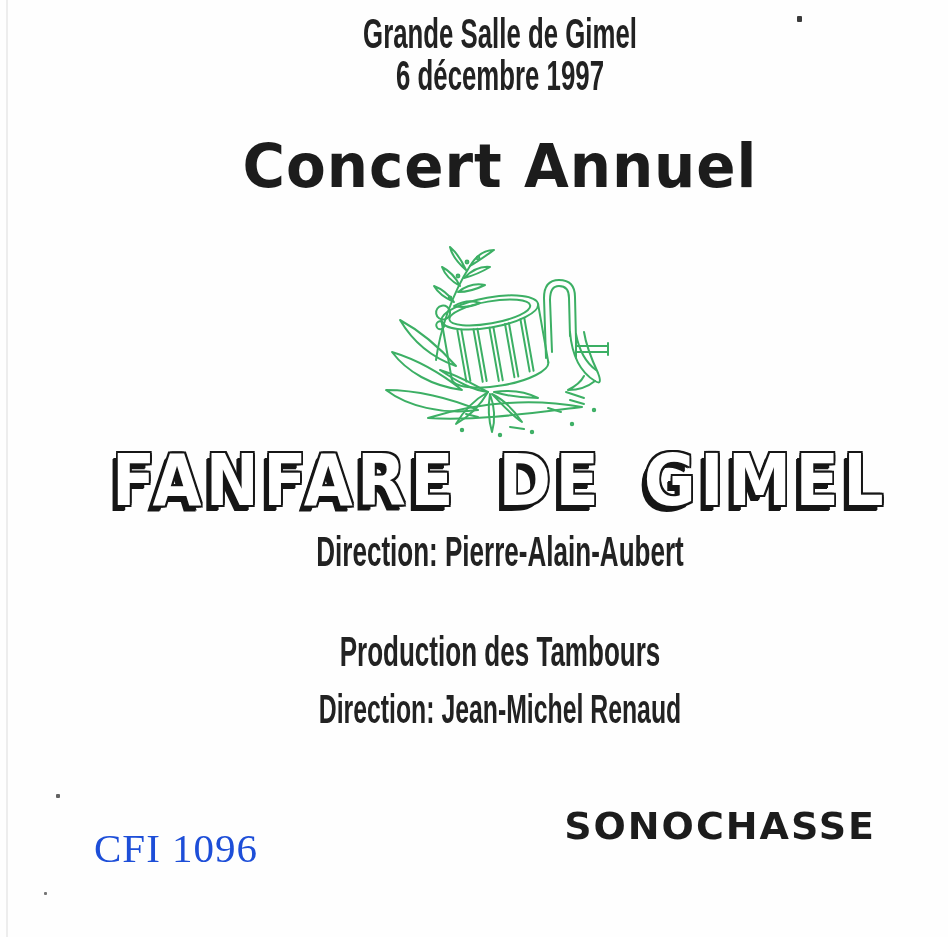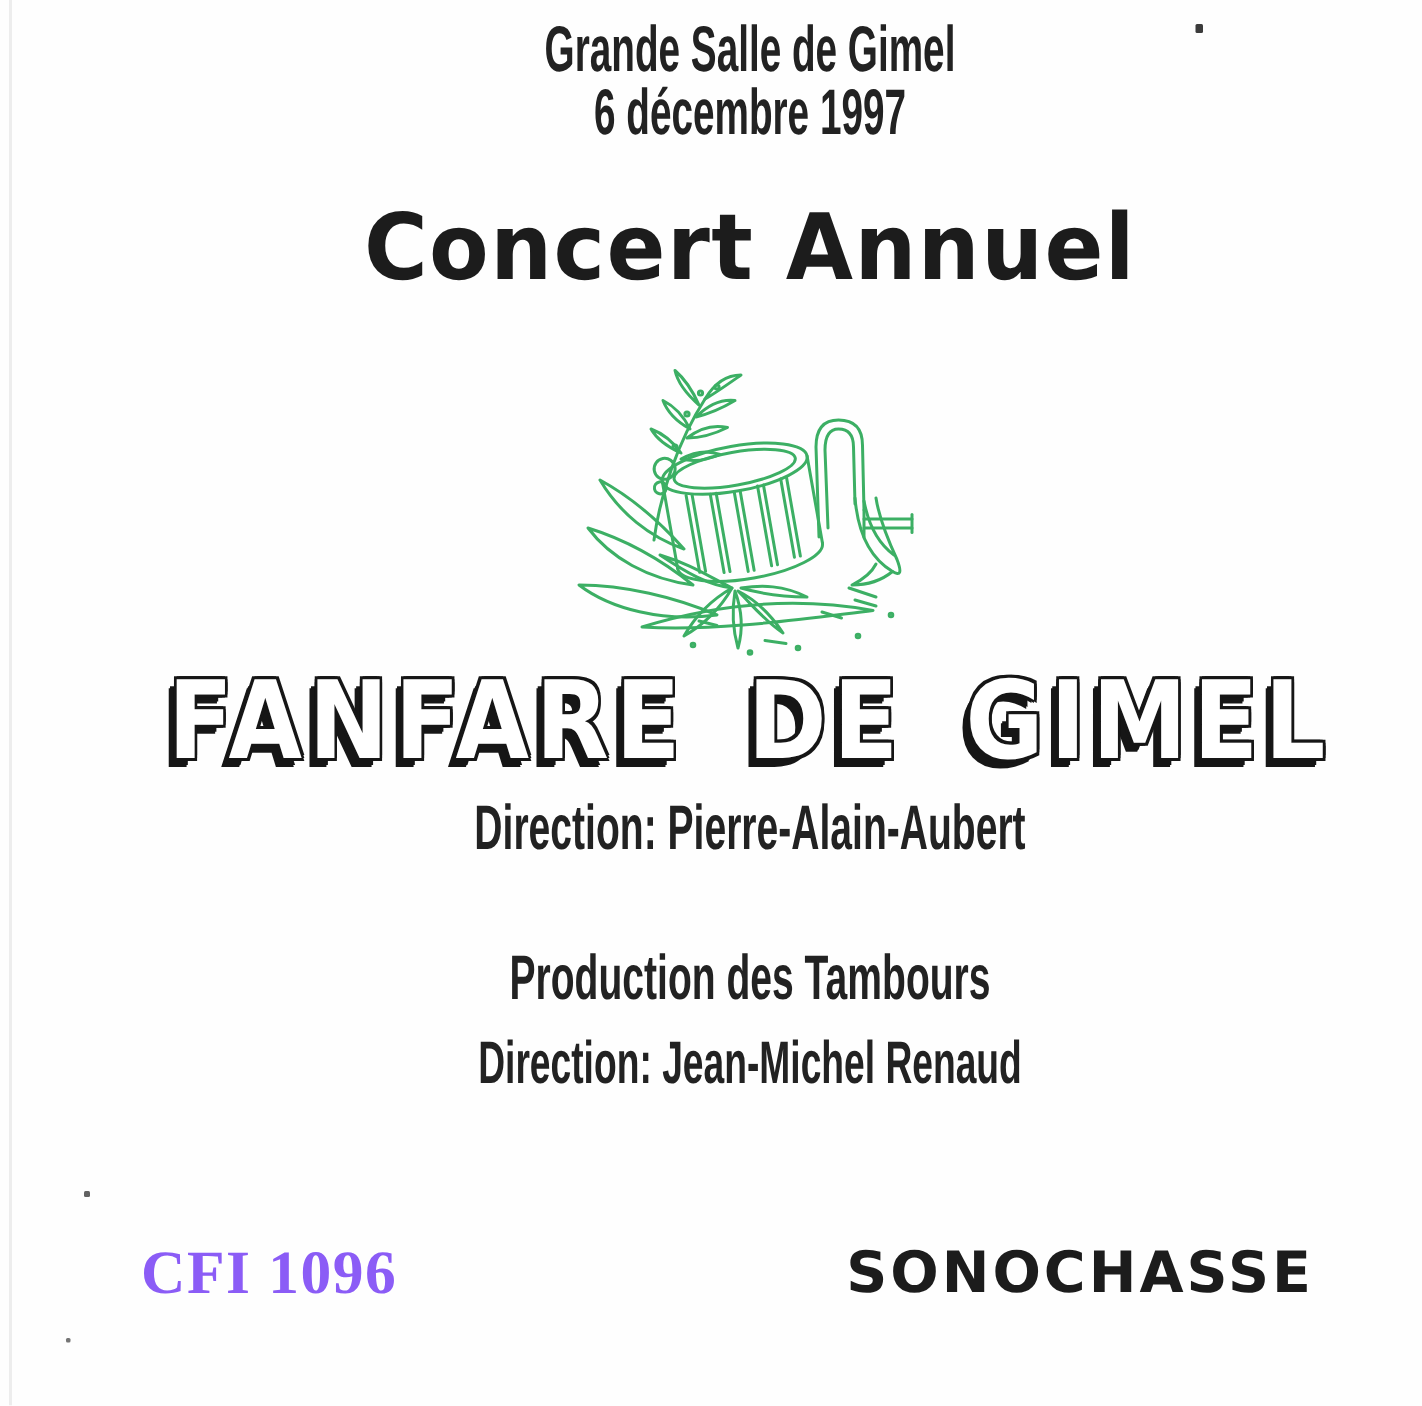--- a/index.html
+++ b/index.html
@@ -67,29 +67,29 @@
       -6px  6px 0 #161616, -5px 5px 0 #161616;
   }
   .direction-1 { top: 528px; font-size: 42px; transform: scaleX(0.62); }
   .production-name { top: 628px; font-size: 42px; transform: scaleX(0.62); }
   .direction-2 { top: 687px; font-size: 40px; transform: scaleX(0.62); }
   .catalog-number {
     position: absolute;
     top: 824px;
     left: 94px;
     font-family: "Liberation Serif", serif;
-    font-weight: bold;
+    font-weight: normal;
     font-size: 41px;
     letter-spacing: 1px;
-    color: #8b5cf6;
+    color: #1d4ed8;
     white-space: nowrap;
   }
   .label-name {
     position: absolute;
-    top: 826px;
+    top: 804px;
     right: 72px;
     font-size: 38px;
     letter-spacing: 2px;
     white-space: nowrap;
   }
   .scan-edge-line {
     position: absolute;
     left: 6px; top: 0;
     width: 2px; height: 100%;
     background: #dfdfdf;

